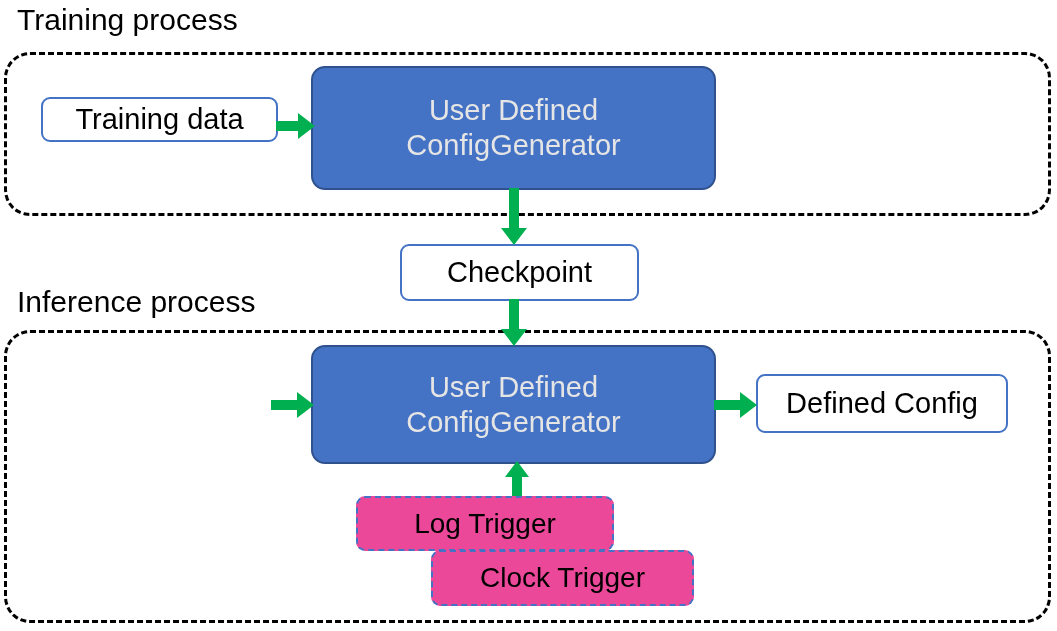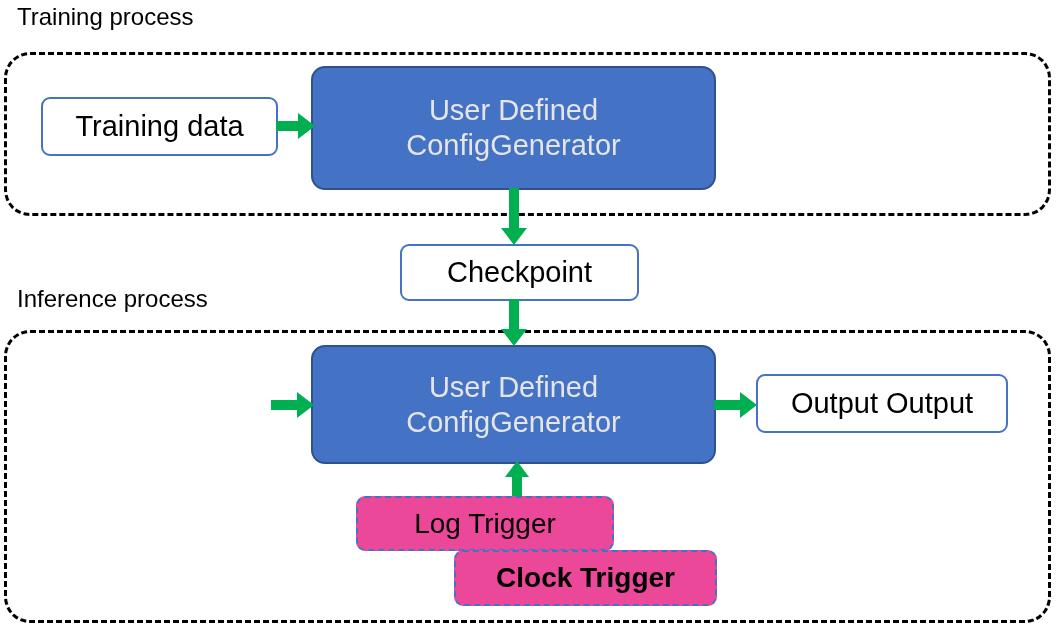--- a/index.html
+++ b/index.html
@@ -15,21 +15,21 @@
     position: relative;
     width: 1057px;
     height: 631px;
     background: #ffffff;
     overflow: hidden;
   }
 
   
   .section-caption {
     position: absolute;
-    font-size: 24px;
+    font-size: 30px;
     line-height: 1;
     color: #000000;
     white-space: nowrap;
     font-weight: 400;
   }
   #caption-training { left: 17px; top: 5px; }
   #caption-inference { left: 17px; top: 287px; }
 
   
   .group-box {
@@ -72,28 +72,28 @@
   .node-dashed {
     background: #ec4899;
     border: 2px dashed #4472C4;
     color: #000000;
     font-size: 28px;
     line-height: 1.12;
     border-radius: 9px;
   }
 
   
-  #node-training-data    { left: 41px;  top: 97px;  width: 237px; height: 59px; }
+  #node-training-data    { left: 41px;  top: 97px;  width: 237px; height: 45px; }
   #node-train-generator  { left: 311px; top: 66px;  width: 405px; height: 124px; }
   #node-checkpoint       { left: 394px; top: 244px; width: 239px; height: 57px; margin-left: 6px; }
   #node-current-status   { left: 27px;  top: 374px; width: 246px; height: 59px; }
   #node-infer-generator  { left: 311px; top: 345px; width: 405px; height: 119px; }
   #node-output-config    { left: 756px; top: 374px; width: 252px; height: 59px; }
   #node-log-trigger      { left: 356px; top: 496px; width: 258px; height: 55px; z-index: 3; }
-  #node-clock-trigger    { left: 454px; top: 550px; width: 263px; height: 56px; z-index: 4; font-weight: bold; }
+  #node-clock-trigger    { left: 431px; top: 550px; width: 263px; height: 56px; z-index: 4; }
 
   
   .arrow { position: absolute; }
   .arrow svg { display: block; }
 
   #arrow-data-to-train      { left: 276px; top: 110px; }
   #arrow-train-to-ckpt      { left: 498px; top: 188px; }
   #arrow-ckpt-to-infer      { left: 498px; top: 299px; }
   #arrow-status-to-infer    { left: 271px; top: 389px; }
   #arrow-infer-to-output    { left: 714px; top: 389px; }
@@ -131,21 +131,21 @@
 
 
   <div class="node node-blue" id="node-infer-generator">
     <div>
       <span>User Defined</span>
       <span>ConfigGenerator</span>
     </div>
   </div>
 
   <div class="node node-white" id="node-output-config">
-    <span>Output Output</span>
+    <span>Defined Config</span>
   </div>
 
   <div class="node node-dashed" id="node-log-trigger">
     <span>Log Trigger</span>
   </div>
 
   <div class="node node-dashed" id="node-clock-trigger">
     <span>Clock Trigger</span>
   </div>
 

